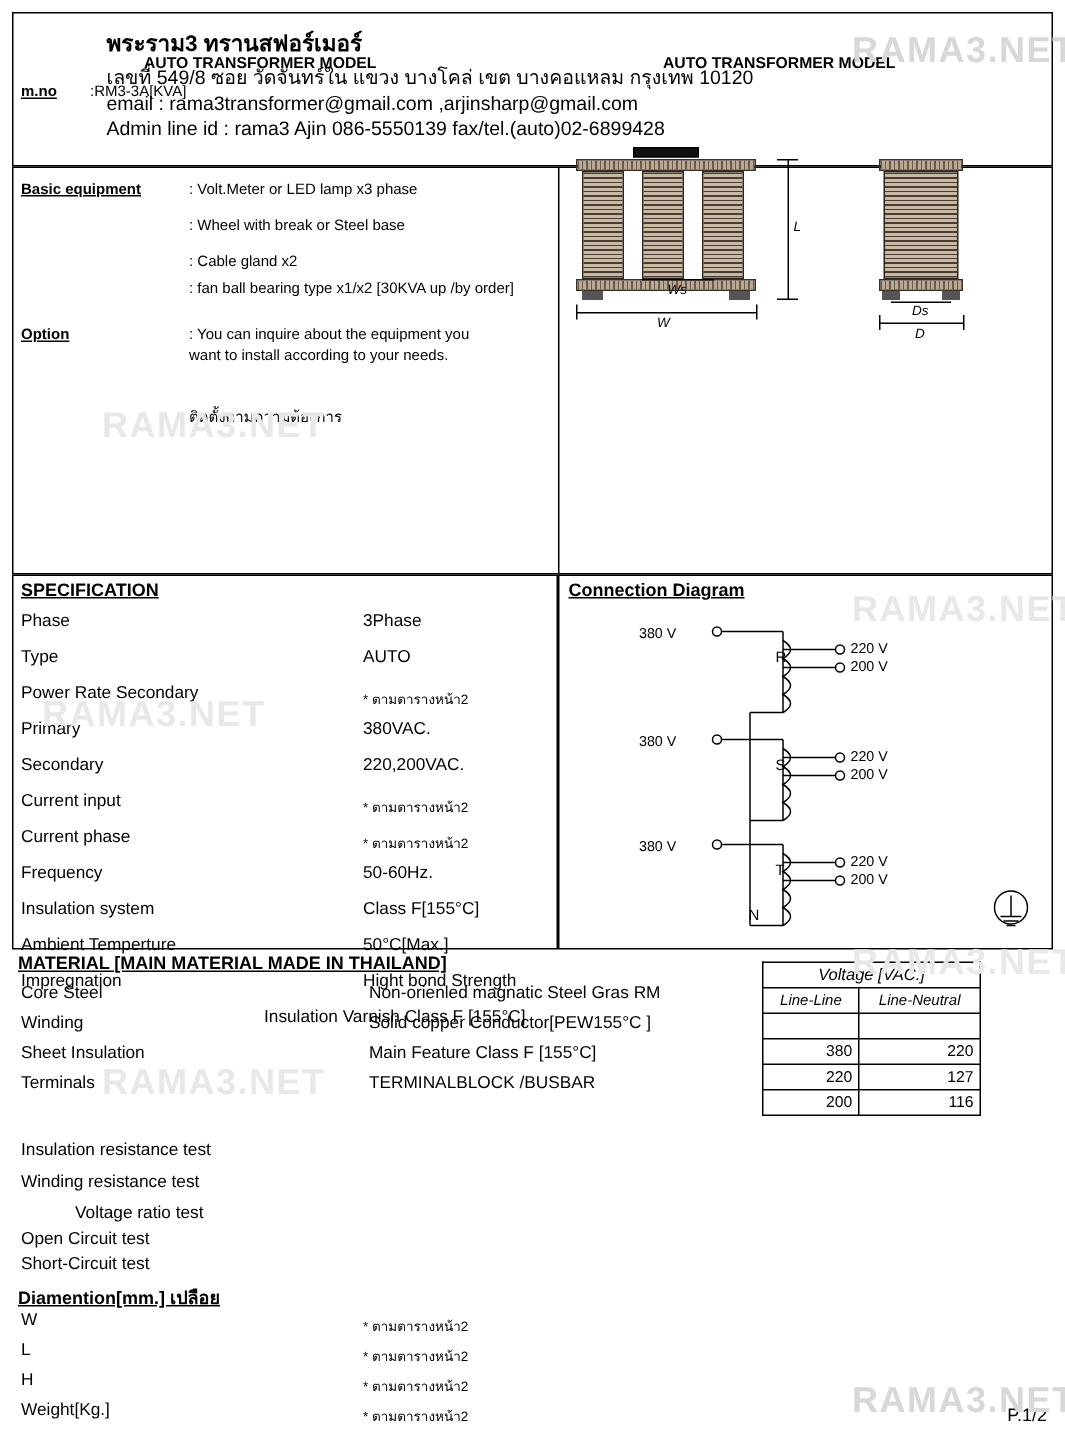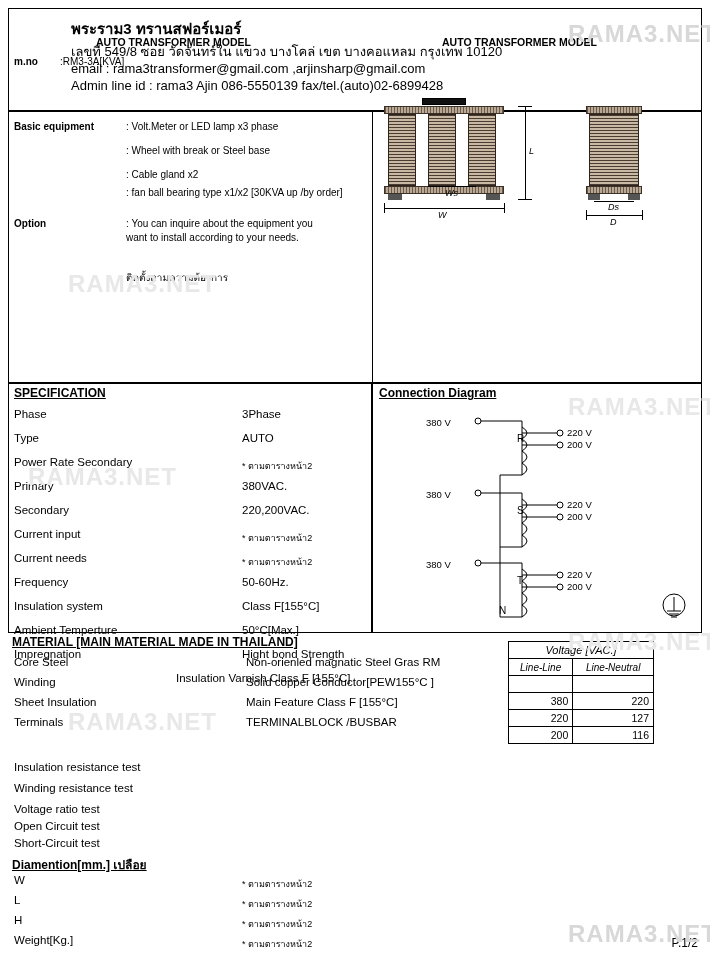--- a/index.html
+++ b/index.html
@@ -30,21 +30,21 @@
   .hdr-title {
     font-weight: bold; font-size: 15px; margin-bottom: 2px;
   }
   .hdr-line { font-size: 13px; line-height: 17px; }
   
   #model-box { left: 0; top: 103px; width: 694px; height: 272px; }
   #model-divider { position: absolute; left: 364px; top: 103px; width: 0; height: 272px; border-left: 1px solid #000; }
   .mdl-title {
     position: absolute; font-weight: bold; font-size: 10.5px;
   }
-  .mdl-label { position: absolute; font-weight: bold; font-size: 10px; }
+  .mdl-label { position: absolute; font-weight: bold; font-size: 10px; text-decoration: underline; }
   .mdl-val { position: absolute; font-size: 10px; }
   .mdl-val-th { position: absolute; font-size: 10px; }
   
   #spec-box { left: 0; top: 375px; width: 364px; height: 250px; }
   #conn-box { left: 364px; top: 375px; width: 330px; height: 250px; }
   .sec-head {
     position: absolute; font-weight: bold; font-size: 12px;
     text-decoration: underline;
   }
   .spec-key { position: absolute; left: 6px; font-size: 11.5px; }
@@ -183,21 +183,21 @@
   <div class="spec-key" style="top:424px;">Type</div>
   <div class="spec-v" style="top:424px;">AUTO</div>
   <div class="spec-key" style="top:448px;">Power Rate Secondary</div>
   <div class="spec-v-th" style="top:451px;">* ตามตารางหน้า2</div>
   <div class="spec-key" style="top:472px;">Primary</div>
   <div class="spec-v" style="top:472px;">380VAC.</div>
   <div class="spec-key" style="top:496px;">Secondary</div>
   <div class="spec-v" style="top:496px;">220,200VAC.</div>
   <div class="spec-key" style="top:520px;">Current input</div>
   <div class="spec-v-th" style="top:523px;">* ตามตารางหน้า2</div>
-  <div class="spec-key" style="top:544px;">Current needs</div>
+  <div class="spec-key" style="top:544px;">Current phase</div>
   <div class="spec-v-th" style="top:547px;">* ตามตารางหน้า2</div>
   <div class="spec-key" style="top:568px;">Frequency</div>
   <div class="spec-v" style="top:568px;">50-60Hz.</div>
   <div class="spec-key" style="top:592px;">Insulation system</div>
   <div class="spec-v" style="top:592px;">Class F[155°C]</div>
   <div class="spec-key" style="top:616px;">Ambient Temperture</div>
   <div class="spec-v" style="top:616px;">50°C[Max.]</div>
   <div class="spec-key" style="top:640px;">Impregnation</div>
   <div class="spec-v" style="top:640px;">Hight bond Strength</div>
   <div style="position:absolute; left:168px; top:664px; font-size:11.5px;">Insulation Varnish Class F [155°C]</div>
@@ -297,21 +297,21 @@
     </tr>
     <tr>
       <td class="vt-num">200</td>
       <td class="vt-num">116</td>
     </tr>
   </tbody>
     </table>
 
   <div class="routine-item" style="top:753px;">Insulation resistance test</div>
   <div class="routine-item" style="top:774px;">Winding resistance test</div>
-  <div class="routine-item" style="top:795px;">Voltage ratio test</div>
+  <div class="routine-item" style="top:795px;margin-left:36px;">Voltage ratio test</div>
   <div class="routine-item" style="top:812px;">Open Circuit test</div>
   <div class="routine-item" style="top:829px;">Short-Circuit test</div>
 
   <div class="sec-head" style="left:4px; top:847px;">Diamention[mm.]  เปลือย</div>
   <div class="dim-key" style="top:866px;">W</div>
   <div class="dim-v" style="top:869px;">* ตามตารางหน้า2</div>
   <div class="dim-key" style="top:886px;">L</div>
   <div class="dim-v" style="top:889px;">* ตามตารางหน้า2</div>
   <div class="dim-key" style="top:906px;">H</div>
   <div class="dim-v" style="top:909px;">* ตามตารางหน้า2</div>

